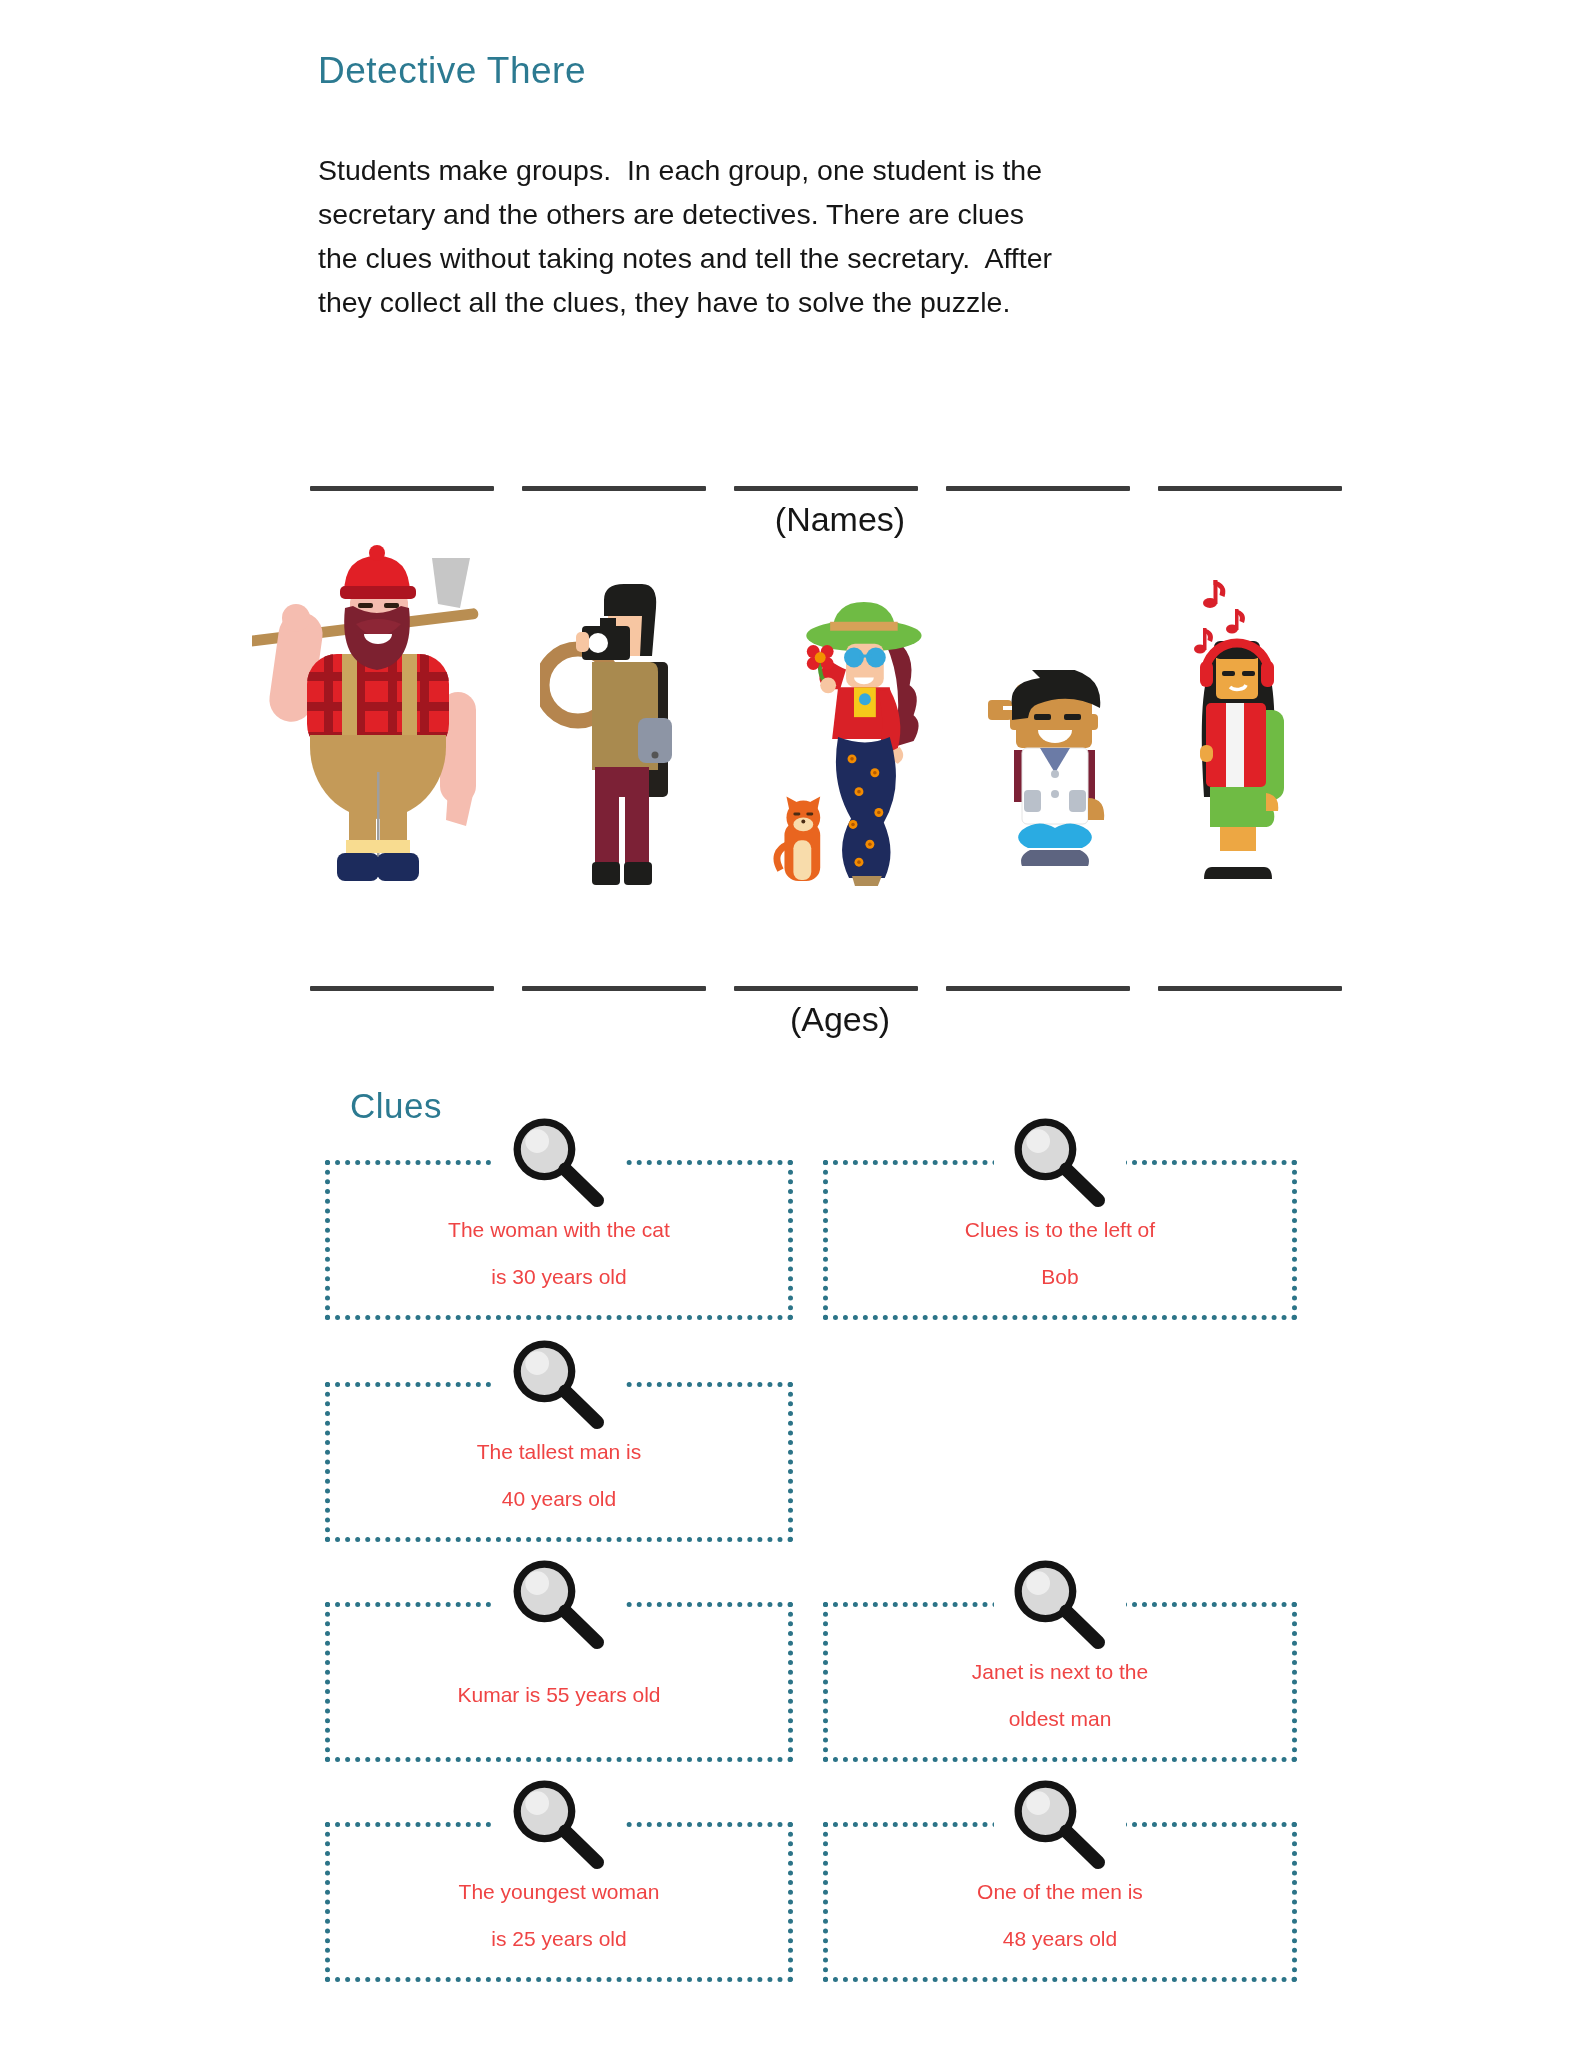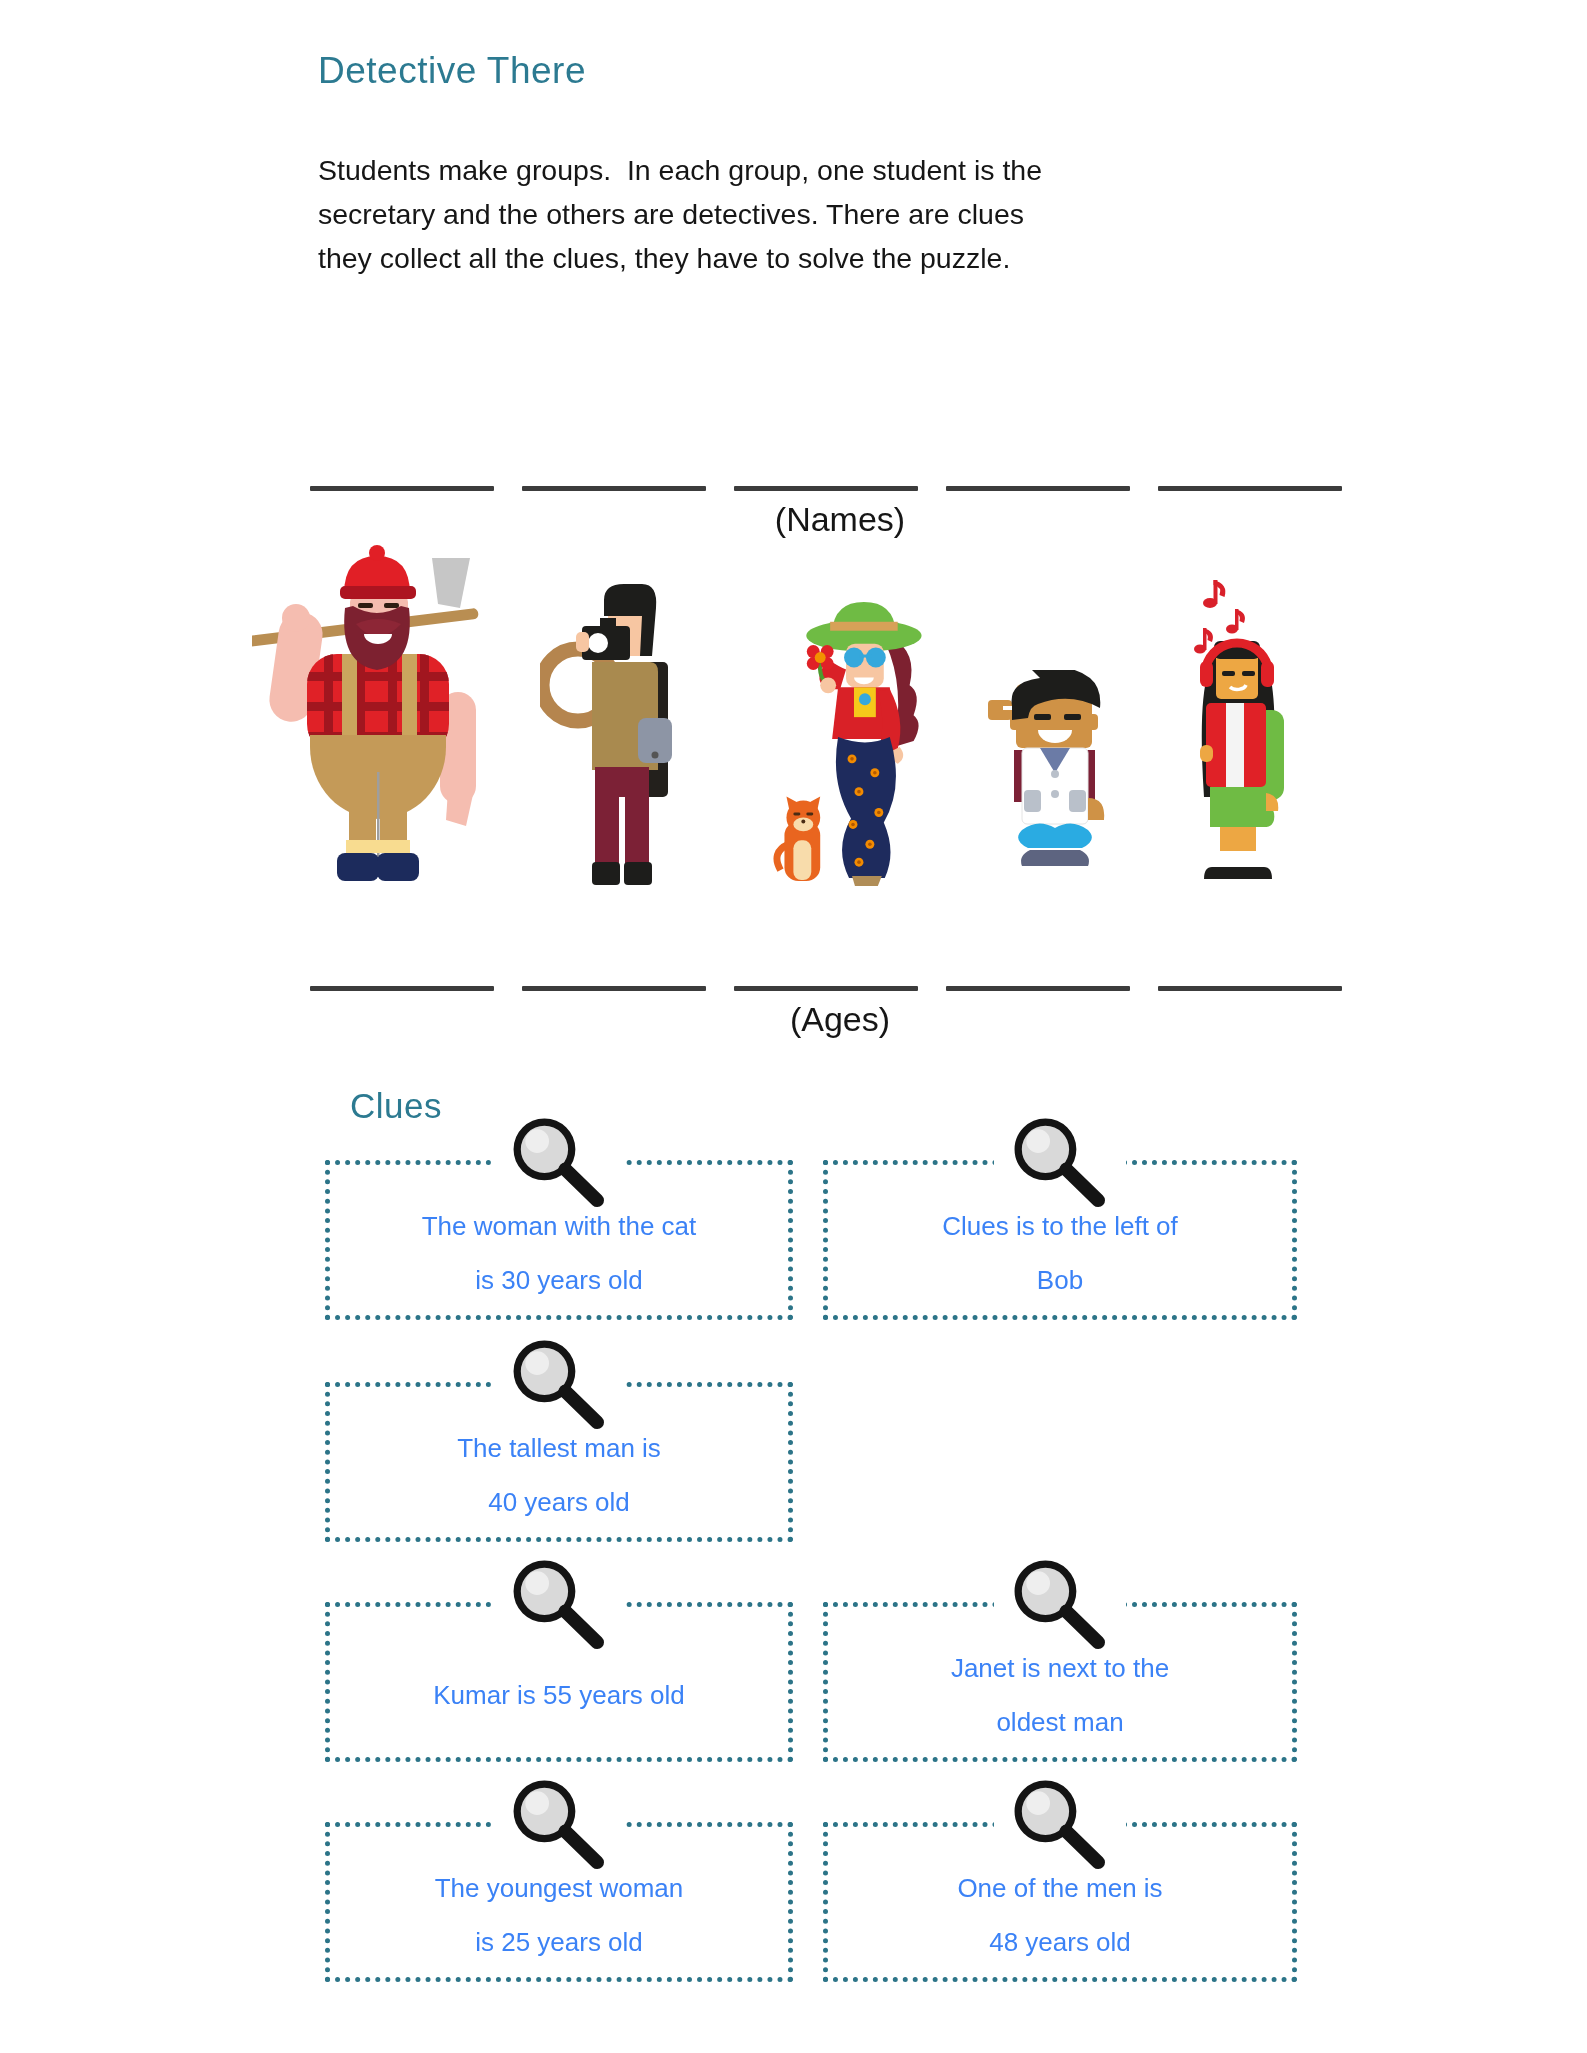--- a/index.html
+++ b/index.html
@@ -45,39 +45,40 @@
     position:absolute;height:160px;box-sizing:border-box;
     border:5px dotted #2c7488;background:#fff;
     display:flex;flex-direction:column;justify-content:center;align-items:center;
     gap:23px;padding-top:26px;
   }
   .cl{left:325px;width:468px;}
   .cr{left:823px;width:474px;}
   .r1{top:1160px;}.r2{top:1382px;}.r3{top:1602px;}.r4{top:1822px;}
 
   .clue-text{display:contents;}
-  .clue-line{font-size:26px;color:#3b82f6;text-align:center;white-space:pre;}
+  .clue-line{font-size:21px;color:#ef4444;text-align:center;white-space:pre;}
 
   .mag-wrap{
     position:absolute;top:-52px;left:50%;transform:translateX(-50%);
     width:132px;height:100px;background:#ffffff;
     display:flex;align-items:flex-start;justify-content:center;
   }
   .mag-wrap svg{width:118px;height:100px;}
 </style>
 </head>
 <body>
 
 <div class="page">
 
   <div class="doc-title">Detective There</div>
 
   <div class="intro">
       <div class="intro-line">Students make groups.  In each group, one student is the</div>
       <div class="intro-line">secretary and the others are detectives. There are clues</div>
+      <div class="intro-line">the clues without taking notes and tell the secretary.  Affter</div>
       <div class="intro-line">they collect all the clues, they have to solve the puzzle.</div>
     </div>
 
   <div class="blank-row names">
     <span class="blank"></span>
     <span class="blank"></span>
     <span class="blank"></span>
     <span class="blank"></span>
     <span class="blank"></span>
   </div>

